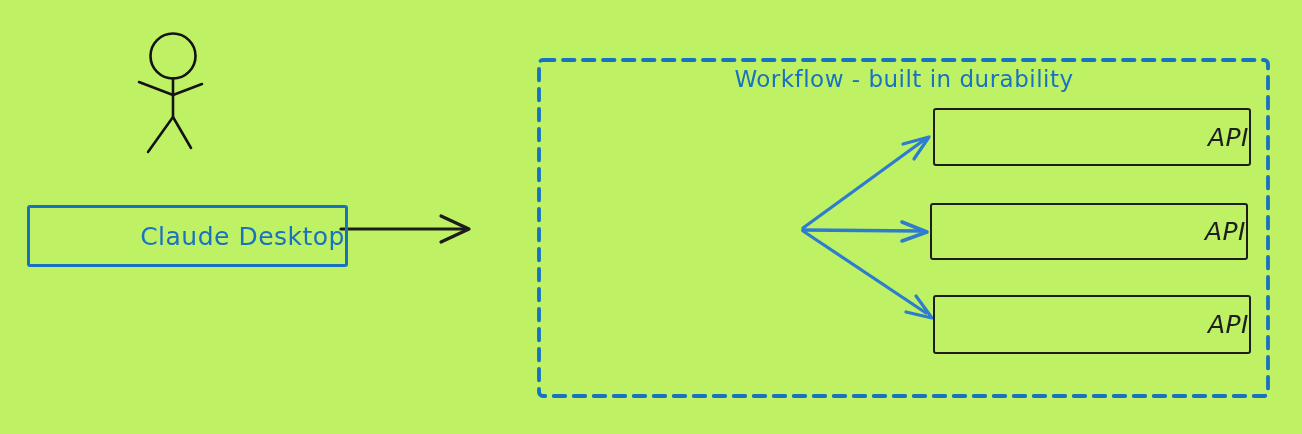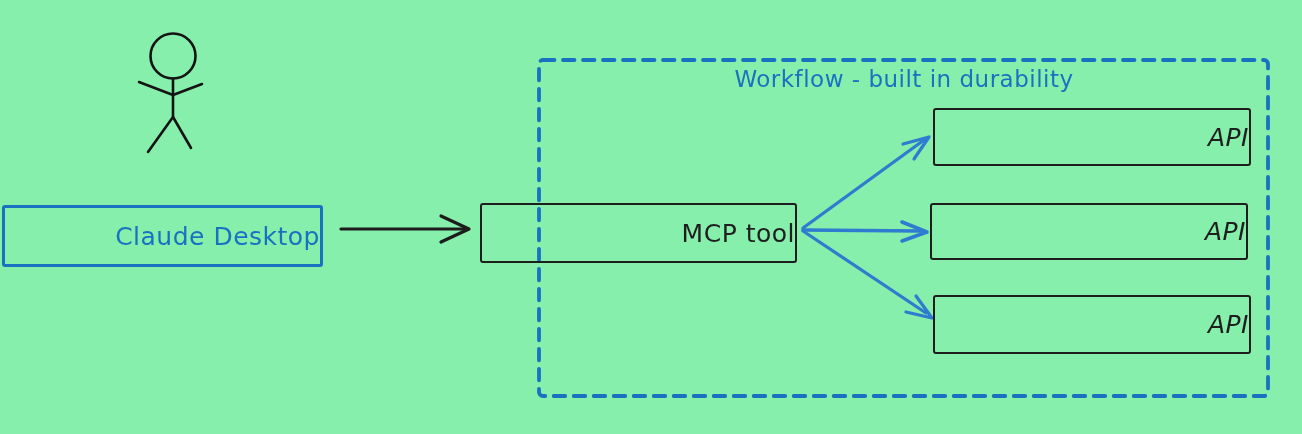--- a/index.html
+++ b/index.html
@@ -1,20 +1,20 @@
 <!DOCTYPE html>
 <html><head>
 <meta charset="utf-8">
 <style>
   html, body { margin: 0; padding: 0; background: #ffffff; }
   .canvas {
     position: relative;
     width: 1302px;
     height: 434px;
-    background: #86efac;
+    background: #bef264;
     overflow: hidden;
     font-family: "DejaVu Sans", "Liberation Sans", sans-serif;
   }
   .layer {
     position: absolute;
     left: 0; top: 0;
     width: 1302px; height: 434px;
   }
   .node {
     position: absolute;
@@ -23,21 +23,21 @@
     align-items: center;
     justify-content: flex-end;
     background: transparent;
     border-radius: 3px;
   }
   .node .label {
     white-space: nowrap;
     letter-spacing: 0.5px;
   }
   .node-claude {
-    left: 2px; top: 205px; width: 321px; height: 62px;
+    left: 27px; top: 205px; width: 321px; height: 62px;
     border: 3.5px solid #1971c2;
     color: #1971c2;
     font-size: 25px;
   }
   .node-mcp {
     left: 480px; top: 203px; width: 317px; height: 60px;
     border: 2.5px solid #1e1e1e;
     color: #1e1e1e;
     font-size: 25px;
   }
@@ -96,23 +96,20 @@
       <polyline points="916,296 932,318 906,312"></polyline>
     </g>
   </svg>
 
   <div class="group-title">Workflow - built in durability</div>
 
   <div class="node node-claude">
     <span class="label">Claude Desktop</span>
   </div>
 
-  <div class="node node-mcp">
-    <span class="label">MCP tool</span>
-  </div>
 
   <div class="node node-api node-api1">
     <span class="label">API</span>
   </div>
   <div class="node node-api node-api2">
     <span class="label">API</span>
   </div>
   <div class="node node-api node-api3">
     <span class="label">API</span>
   </div>

